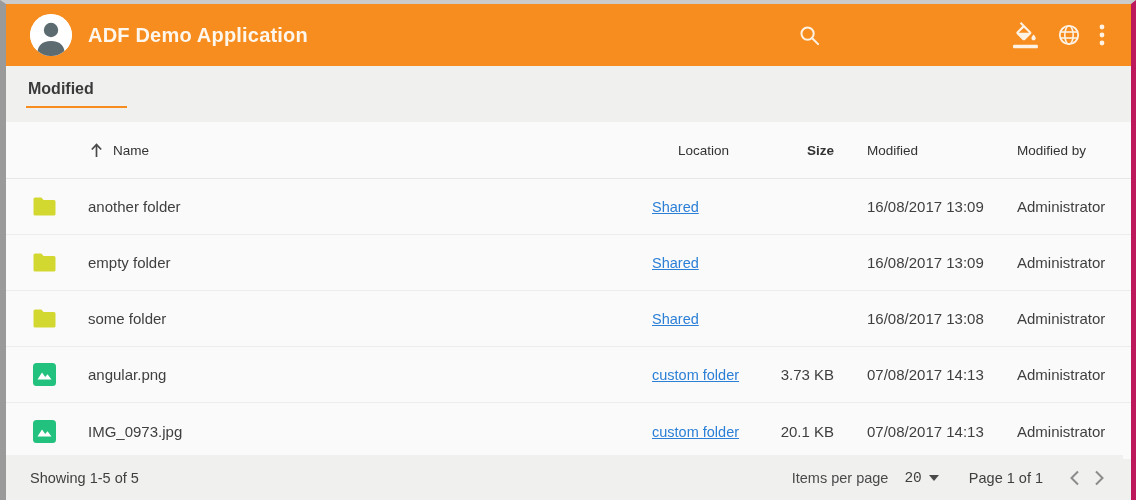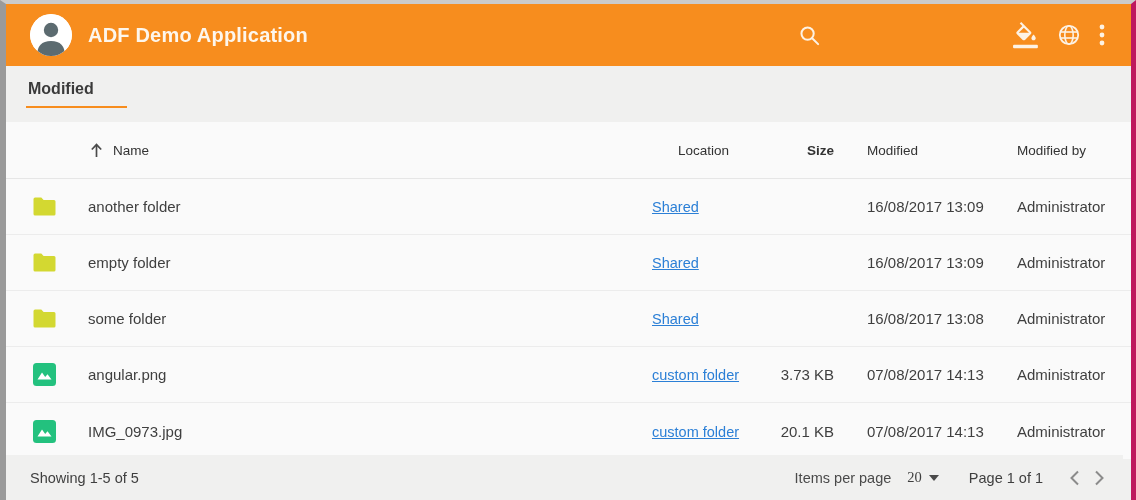--- a/index.html
+++ b/index.html
@@ -67,21 +67,21 @@
   .cell-modified-by { white-space:nowrap; }
   .loc-link { color:#2b7fd6; text-decoration:underline; cursor:pointer; font-size:14.5px; }
 
   
   .pager {
     position:absolute; left:0; right:8px; bottom:0; height:45px; background:#f0f0ef;
     display:flex; align-items:center; padding:0 18px 0 24px; color:#3f3f3f; font-size:14.5px;
   }
   .pager-right { margin-left:auto; display:flex; align-items:center; }
   .ipp-label { color:#4a4a4a; }
-  .ipp-select { display:flex; align-items:center; gap:7px; margin-left:16px; background:none; border:0; cursor:pointer; font-family:Liberation Serif, serif; font-size:14.5px; color:#3f3f3f;text-align:center; }
+  .ipp-select { display:flex; align-items:center; gap:7px; margin-left:16px; background:none; border:0; cursor:pointer; font-family:Liberation Mono, monospace; font-size:14.5px; color:#3f3f3f;text-align:center; }
   .ipp-caret { width:0; height:0; border-left:5px solid transparent; border-right:5px solid transparent; border-top:6px solid #4a4a4a; }
   .page-label { margin-left:30px; }
   .chev { background:none; border:0; cursor:pointer; margin-left:26px; display:flex; align-items:center; }
   .chev + .chev { margin-left:14px; }
 </style>
 </head>
 <body>
 
 <div class="app" data-name="adf-demo-application-window">
 

